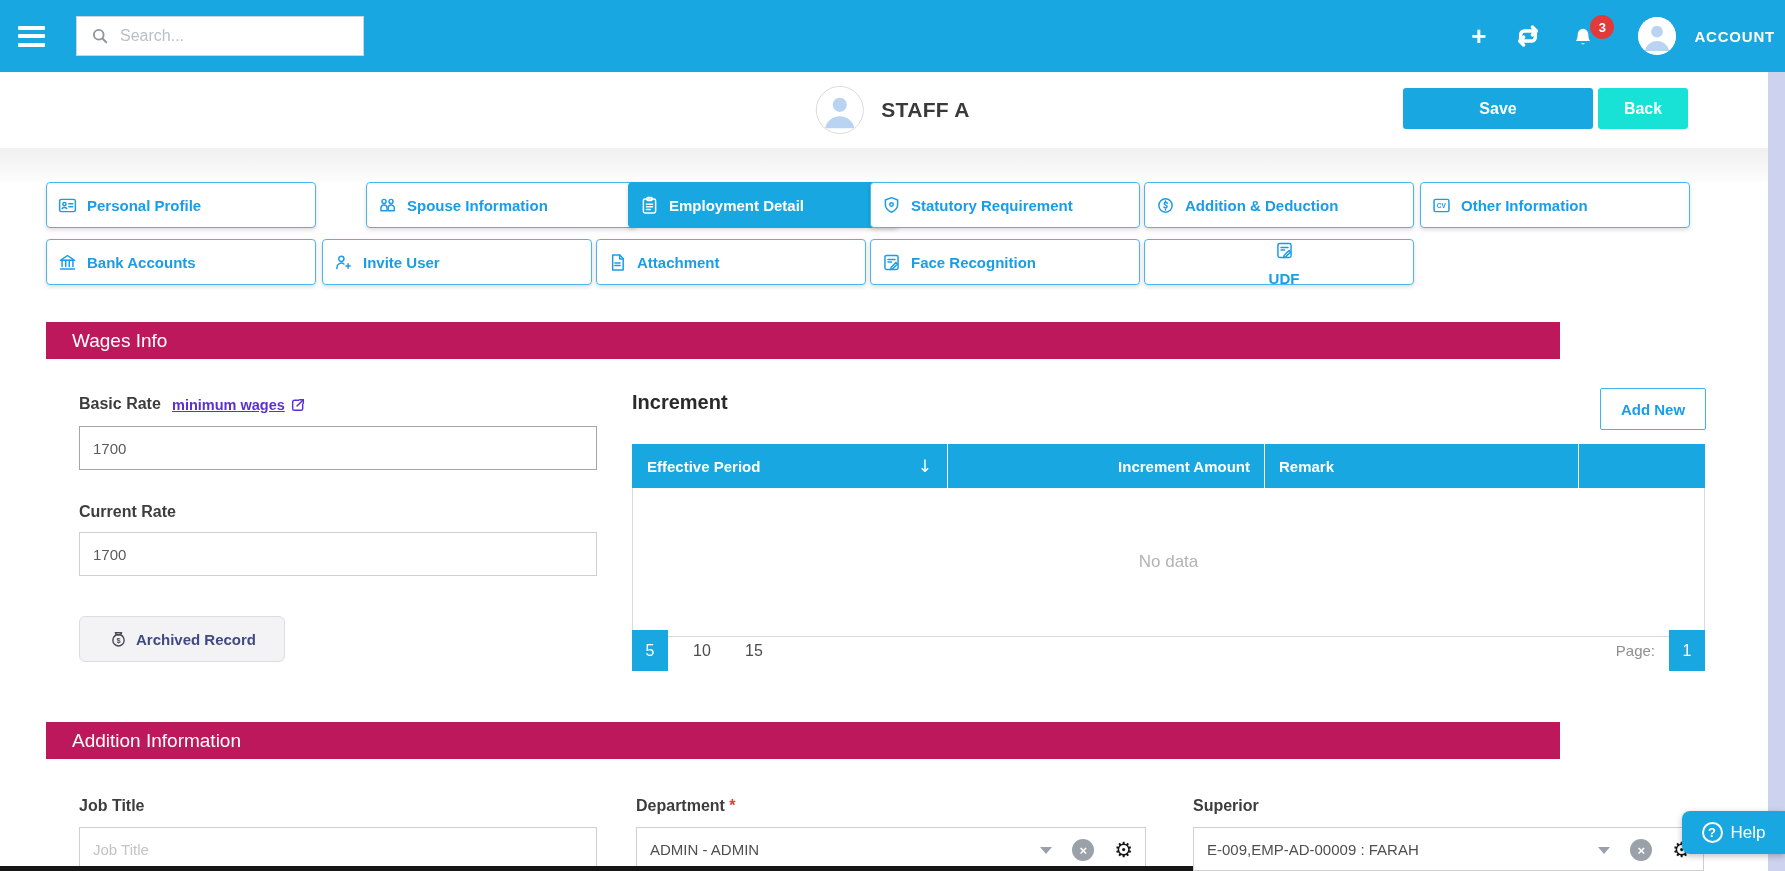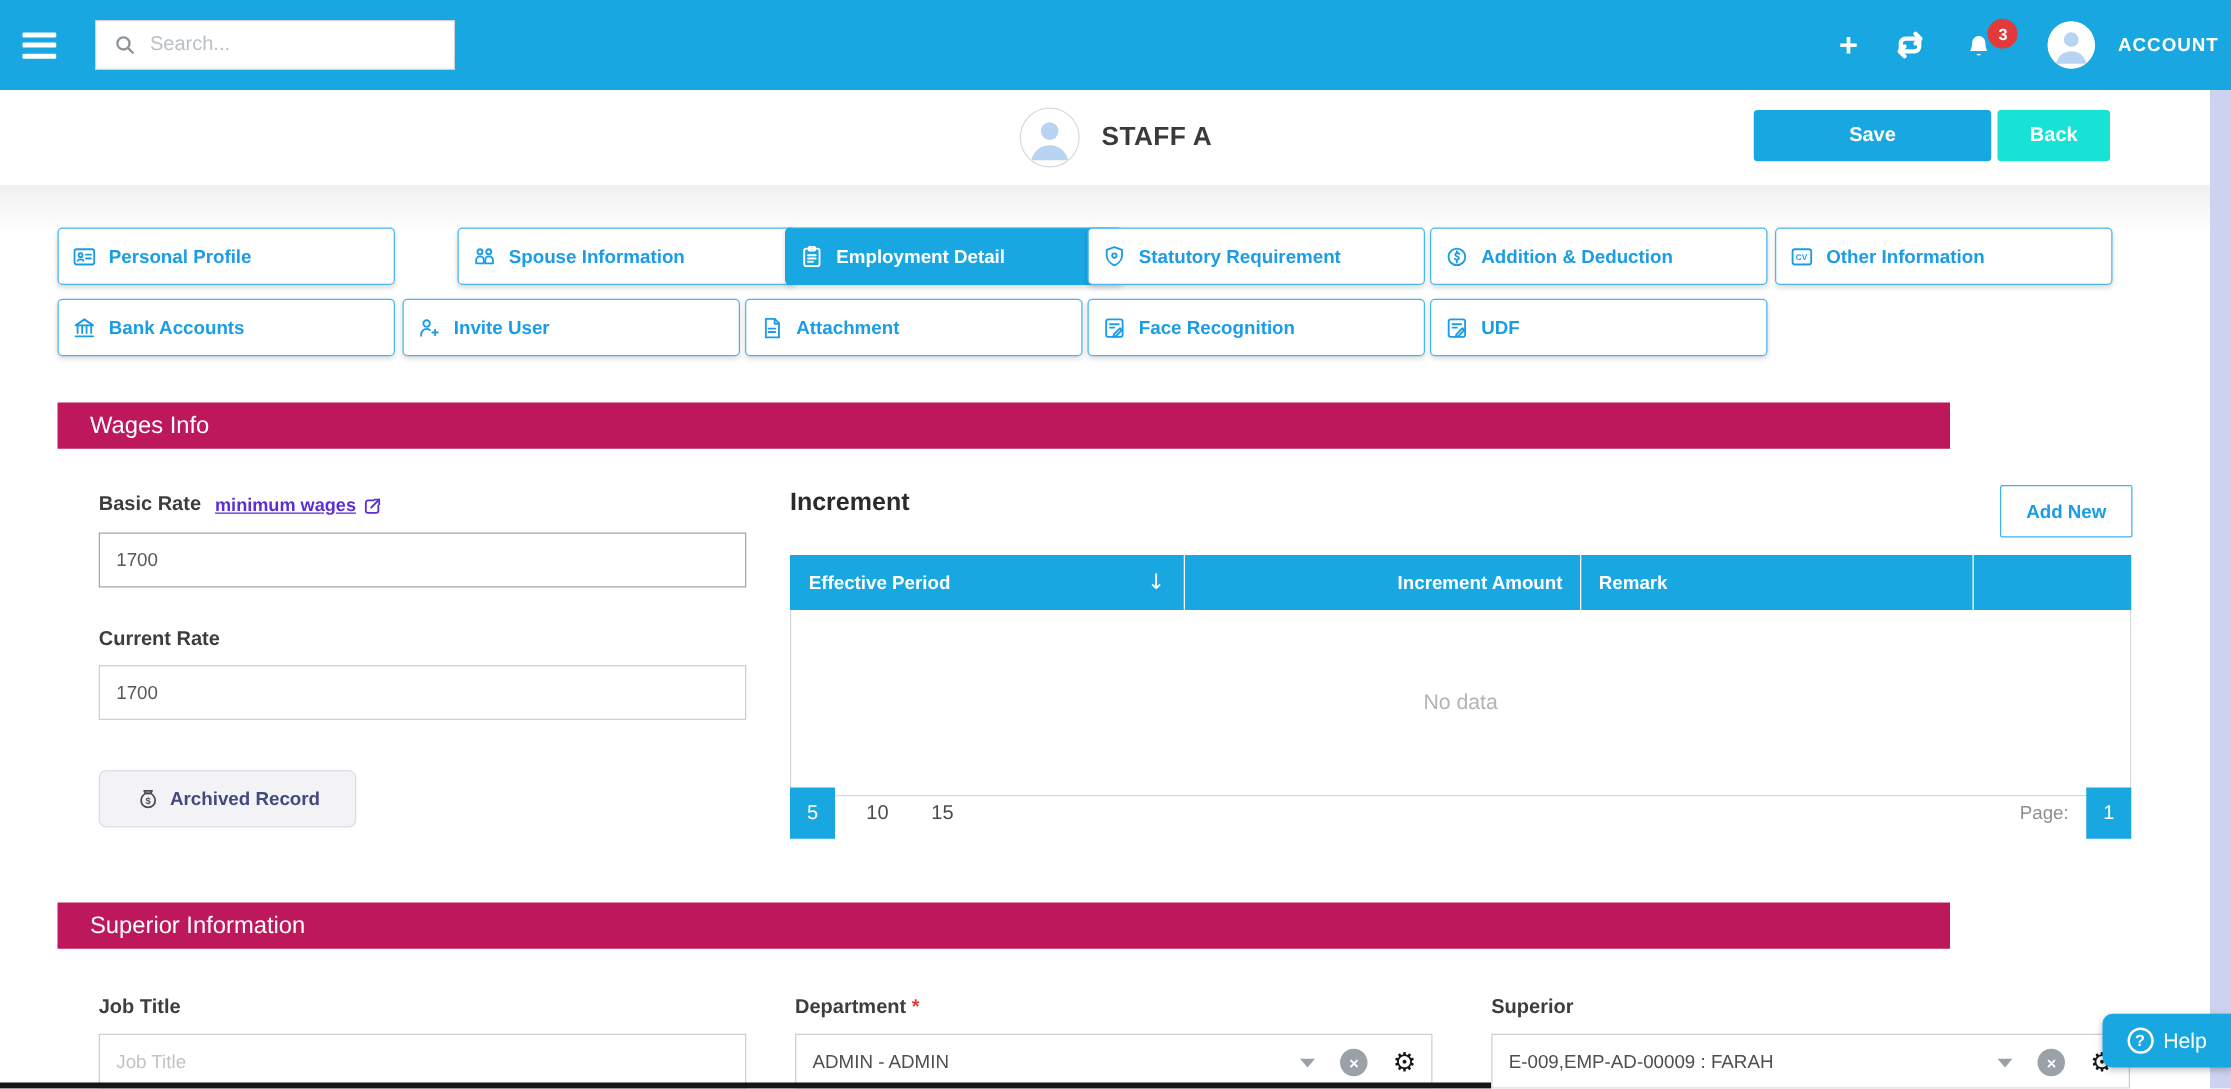--- a/index.html
+++ b/index.html
@@ -235,21 +235,21 @@
     <span>Attachment</span>
   </button>
   <button class="tab" style="left:870px; top:239px;">
     <svg width="21" height="21" viewBox="0 0 24 24" fill="none" stroke="currentColor" stroke-width="1.7" stroke-linecap="round" stroke-linejoin="round">
         <rect x="4.5" y="4" width="15" height="16" rx="2"></rect>
         <path d="M8 8.5h8M8 11.5h4"></path>
         <path d="M11.5 17.7l5.6-5.6 1.7 1.7-5.6 5.6-2.2.5z"></path>
       </svg>
     <span>Face Recognition</span>
   </button>
-  <button class="tab" style="left:1144px; top:239px;">
+  <button class="tab" style="left:1144px; top:239px;flex-direction:column;">
     <svg width="21" height="21" viewBox="0 0 24 24" fill="none" stroke="currentColor" stroke-width="1.7" stroke-linecap="round" stroke-linejoin="round">
         <rect x="4.5" y="4" width="15" height="16" rx="2"></rect>
         <path d="M8 8.5h8M8 11.5h4"></path>
         <path d="M11.5 17.7l5.6-5.6 1.7 1.7-5.6 5.6-2.2.5z"></path>
       </svg>
     <span>UDF</span>
   </button>
 
   <div class="section-bar" style="top:322px;">Wages Info</div>
 
@@ -301,21 +301,21 @@
   <div class="pager">
     <button class="psize active">5</button>
     <button class="psize">10</button>
     <button class="psize">15</button>
     <div class="pager-right">
       <span class="page-label">Page:</span>
       <button class="page-box">1</button>
     </div>
   </div>
 
-  <div class="section-bar" style="top:722px;">Superior Information</div>
+  <div class="section-bar" style="top:722px;">Addition Information</div>
 
   <span class="field-label" style="left:79px; top:797px;">Job Title</span>
   <input class="text-input" style="left: 79px; top: 827px; width: 518px;" placeholder="Job Title">
 
   <span class="field-label" style="left:636px; top:797px;"><span>Department</span> <span class="req">*</span></span>
   <div class="select-box" style="left:636px; top:827px; width:510px;">
     <span class="select-value">ADMIN - ADMIN</span>
     <span class="select-controls">
       <span class="caret"></span>
       <span class="clear-ic">×</span>

